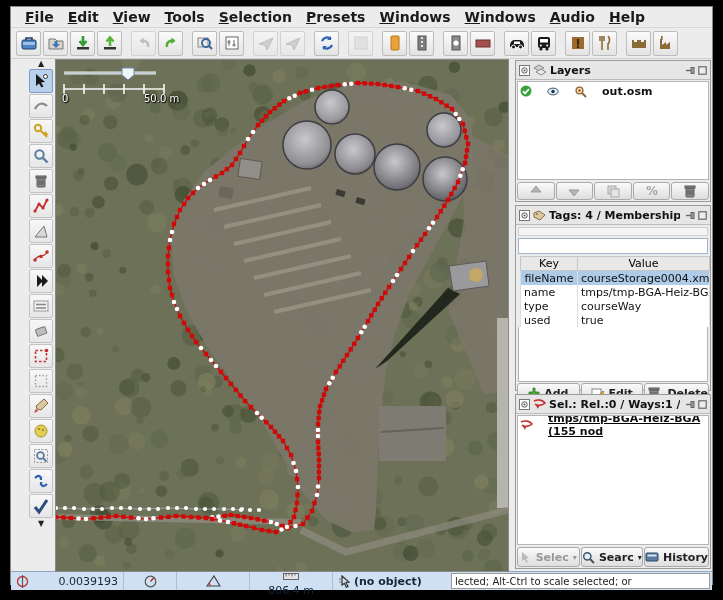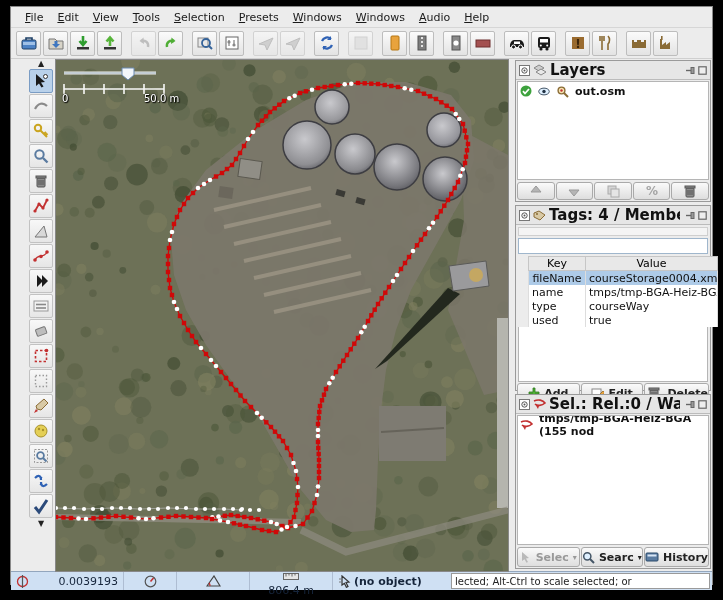--- a/index.html
+++ b/index.html
@@ -3,21 +3,21 @@
 <meta charset="utf-8">
 <style>
   html,body{margin:0;padding:0;background:#000;}
   #stage{position:relative;width:723px;height:600px;background:#000;overflow:hidden;
          font-family:"DejaVu Sans",sans-serif;-webkit-font-smoothing:antialiased;}
   #win{position:absolute;left:10px;top:6px;width:703px;height:579px;background:#ececec;
        border:1px solid #8a8a8a;box-sizing:border-box;}
   
   #menubar{height:20px;display:flex;align-items:center;padding-left:8px;
            border-bottom:1px solid #d6d6d6;background:#ececec;}
-  .mi{font-size:11px;font-weight:normal;color:#1a1a1a;padding:2px 8px 2px 6px;cursor:default;}
+  .mi{font-size:14px;font-weight:bold;color:#1a1a1a;padding:2px 8px 2px 6px;cursor:default;}
   .mi::first-letter{text-decoration:underline;}
   
   #toolbar{height:30px;display:flex;align-items:center;padding-left:4px;background:#ececec;
            border-bottom:1px solid #cfcfcf;}
   .tb{width:25px;height:25px;margin:0 1px;display:flex;align-items:center;justify-content:center;
       background:linear-gradient(#fbfbfb,#e3e3e3);border:1px solid #bdbdbd;border-radius:2px;box-sizing:border-box;}
   .tb.dis{opacity:.55;}
   .tbgap{width:7px;}
   
   #main{display:flex;height:512px;}
@@ -30,35 +30,35 @@
   #map{position:relative;width:452px;height:511px;background:#6d7157;overflow:hidden;border:1px solid #888;box-sizing:content-box;}
   #mapsvg{position:absolute;left:0;top:0;}
   .scale-label{position:absolute;color:#fff;font-size:10px;text-shadow:0 0 2px #000,1px 1px 1px #000;}
   
   #split{width:6px;background:#ececec;}
   
   #side{width:197px;display:flex;flex-direction:column;background:#ececec;}
   .panel{border:1px solid #9a9a9a;background:#ececec;margin:1px 1px 2px 0;box-sizing:border-box;}
   .phead{height:18px;display:flex;align-items:center;gap:3px;padding:0 3px;background:#e6e6e6;
          border-bottom:1px solid #bbb;white-space:nowrap;overflow:hidden;}
-  .ptitle{font-size:15px;font-weight:bold;color:#111;flex:0 1 auto;overflow:hidden;text-overflow:clip;}
+  .ptitle{font-size:11px;font-weight:bold;color:#111;flex:0 1 auto;overflow:hidden;text-overflow:clip;}
   .phead .sp{flex:1;}
   .plist{background:#fff;border:1px solid #b5b5b5;margin:1px;overflow:hidden;}
-  .lrow{display:flex;align-items:center;gap:6px;height:16px;padding:1px 2px;font-size:11px;color:#111;}
+  .lrow{display:flex;align-items:center;gap:15px;height:16px;padding:1px 2px;font-size:11px;color:#111;}
   .lrow b{font-weight:bold;}
   .btnrow{display:flex;padding:1px;gap:1px;}
   .pbtn{flex:1;height:20px;display:flex;align-items:center;justify-content:center;gap:4px;
         background:linear-gradient(#fafafa,#dedede);border:1px solid #aaa;border-radius:3px;
         font-size:11px;font-weight:bold;color:#222;box-sizing:border-box;}
   .pbtn.dis{color:#999;}
   .ic{display:inline-flex;align-items:center;justify-content:center;line-height:0;}
   
   #filter{height:14px;background:#fff;border:1px solid #9fb6cc;margin:2px;}
   #blankstrip{height:7px;background:#f4f4f4;border:1px solid #cfcfcf;margin:2px 2px 0 2px;}
-  table.tags{width:calc(100% - 4px);margin:0 12px;border-collapse:collapse;background:#fff;
+  table.tags{width:calc(100% - 4px);margin:0 4px;border-collapse:collapse;background:#fff;
              font-size:11px;table-layout:fixed;}
   table.tags th{background:#e8e8e8;border:1px solid #c6c6c6;font-weight:normal;height:13px;padding:0;}
   table.tags td{border-left:1px solid #ddd;border-right:1px solid #ddd;height:14px;padding:0 3px;
                 white-space:nowrap;overflow:hidden;color:#111;}
   table.tags tr.sel td{background:#aecbe8;text-align:center;}
   .tfill{background:#fff;border:1px solid #b5b5b5;border-top:none;margin:0 2px;height:54px;}
   
   #status{height:18px;background:#cfe0f3;border-top:1px solid #93a6bd;display:flex;align-items:center;font-size:11px;color:#15243a;}
   .sseg{display:flex;align-items:center;gap:3px;padding:0 5px;height:100%;border-right:1px solid #aebdd2;white-space:nowrap;}
   #helpbox{flex:1;height:14px;margin:0 2px;background:#fff;border:1px solid #9a9a9a;
@@ -1242,21 +1242,21 @@
                   <line x1="0" y1="4.5" x2="5" y2="4.5" stroke="#666" stroke-width="1.4"></line>
                   <rect x="5" y="1.5" width="3" height="6" fill="#999" stroke="#666"></rect>
                 </svg>
               </span>
           <span class="ic">
                 <svg width="9" height="9" viewBox="0 0 9 9">
                   <rect x="0.8" y="0.8" width="7.4" height="7.4" fill="#eee" stroke="#666" stroke-width="1.2"></rect>
                 </svg>
               </span>
         </div>
-        <div class="plist" style="flex:1;">
+        <div class="plist" style="flex:1;text-decoration:underline;">
           <div class="lrow">
             <span class="ic">
                   <svg width="13" height="11" viewBox="0 0 13 11">
                     <path d="M1 2c4-2 9-1 11 2-3 3-8 3-10 1" fill="none" stroke="#c23030" stroke-width="1.6"></path>
                     <path d="M2 5l3 5 1-3z" fill="#c23030"></path>
                   </svg>
                 </span>
             <b>tmps/tmp-BGA-Heiz-BGA (155 nod</b>
           </div>
         </div>

